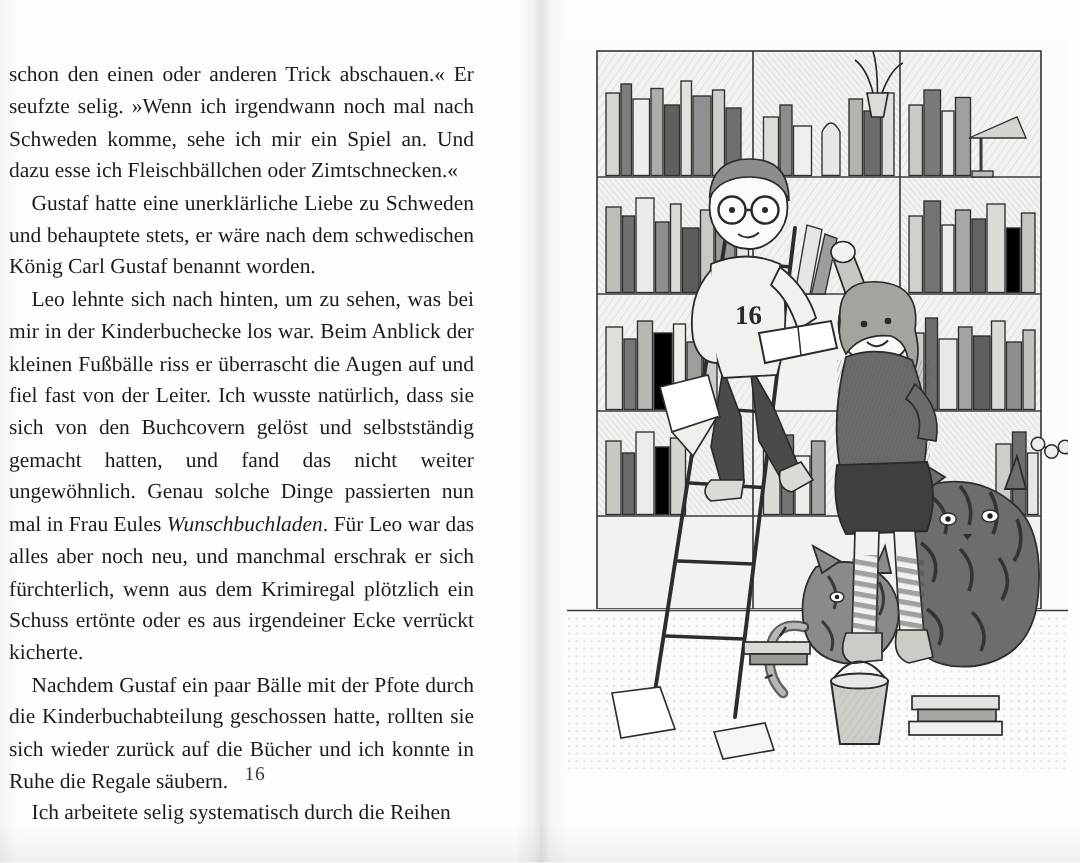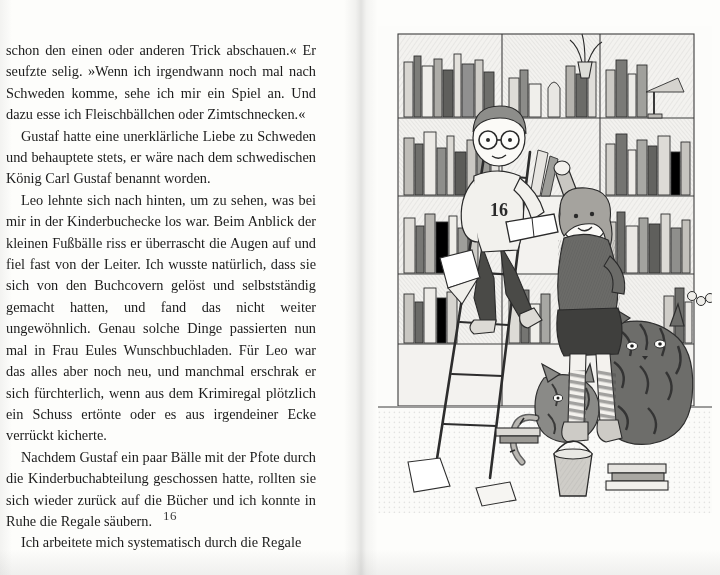--- a/index.html
+++ b/index.html
@@ -67,20 +67,21 @@
     text-align: justify;
     hyphens: manual;
   }
   .text-column p {
     margin: 0;
   }
   .text-column p.indent {
     text-indent: 15px;
   }
   .text-column p .italic {
+    font-style: italic;
   }
   .folio {
     position: absolute;
     left: 163px;
     top: 508px;
     font-size: 13px;
     color: #3a3a3a;
     letter-spacing: 0.5px;
   }
 
@@ -109,21 +110,21 @@
 <body>
 
 <div class="spread">
 
   <div class="page-left">
     <div class="text-column">
       <p>schon den einen oder anderen Trick abschauen.« Er seufzte selig. »Wenn ich irgendwann noch mal nach Schweden komme, sehe ich mir ein Spiel an. Und dazu esse ich Fleischbällchen oder Zimtschnecken.«</p>
       <p class="indent">Gustaf hatte eine unerklärliche Liebe zu Schweden und behauptete stets, er wäre nach dem schwedischen König Carl Gustaf benannt worden.</p>
       <p class="indent"><span>Leo lehnte sich nach hinten, um zu sehen, was bei mir in der Kinderbuchecke los war. Beim Anblick der kleinen Fußbälle riss er überrascht die Augen auf und fiel fast von der Leiter. Ich wusste natürlich, dass sie sich von den Buchcovern gelöst und selbstständig gemacht hatten, und fand das nicht weiter ungewöhnlich. Genau solche Dinge passierten nun mal in Frau Eules </span><span class="italic">Wunschbuchladen</span><span>. Für Leo war das alles aber noch neu, und manchmal erschrak er sich fürchterlich, wenn aus dem Krimiregal plötzlich ein Schuss ertönte oder es aus irgendeiner Ecke verrückt kicherte.</span></p>
       <p class="indent">Nachdem Gustaf ein paar Bälle mit der Pfote durch die Kinderbuchabteilung geschossen hatte, rollten sie sich wieder zurück auf die Bücher und ich konnte in Ruhe die Regale säubern.</p>
-      <p class="indent">Ich arbeitete mich systematisch durch die Regale</p>
+      <p class="indent">Ich arbeitete selig systematisch durch die Reihen</p>
     </div>
     <div class="folio">16</div>
   </div>
 
   <div class="page-right">
     <div class="illus-frame">
       <svg width="334" height="487" viewBox="0 0 334 487" xmlns="http://www.w3.org/2000/svg" aria-hidden="true">
         <defs>
           <pattern id="hatch" width="4" height="4" patternUnits="userSpaceOnUse" patternTransform="rotate(35)">
             <line x1="0" y1="0" x2="0" y2="4" stroke="#8a8a8a" stroke-width="0.8"></line>

